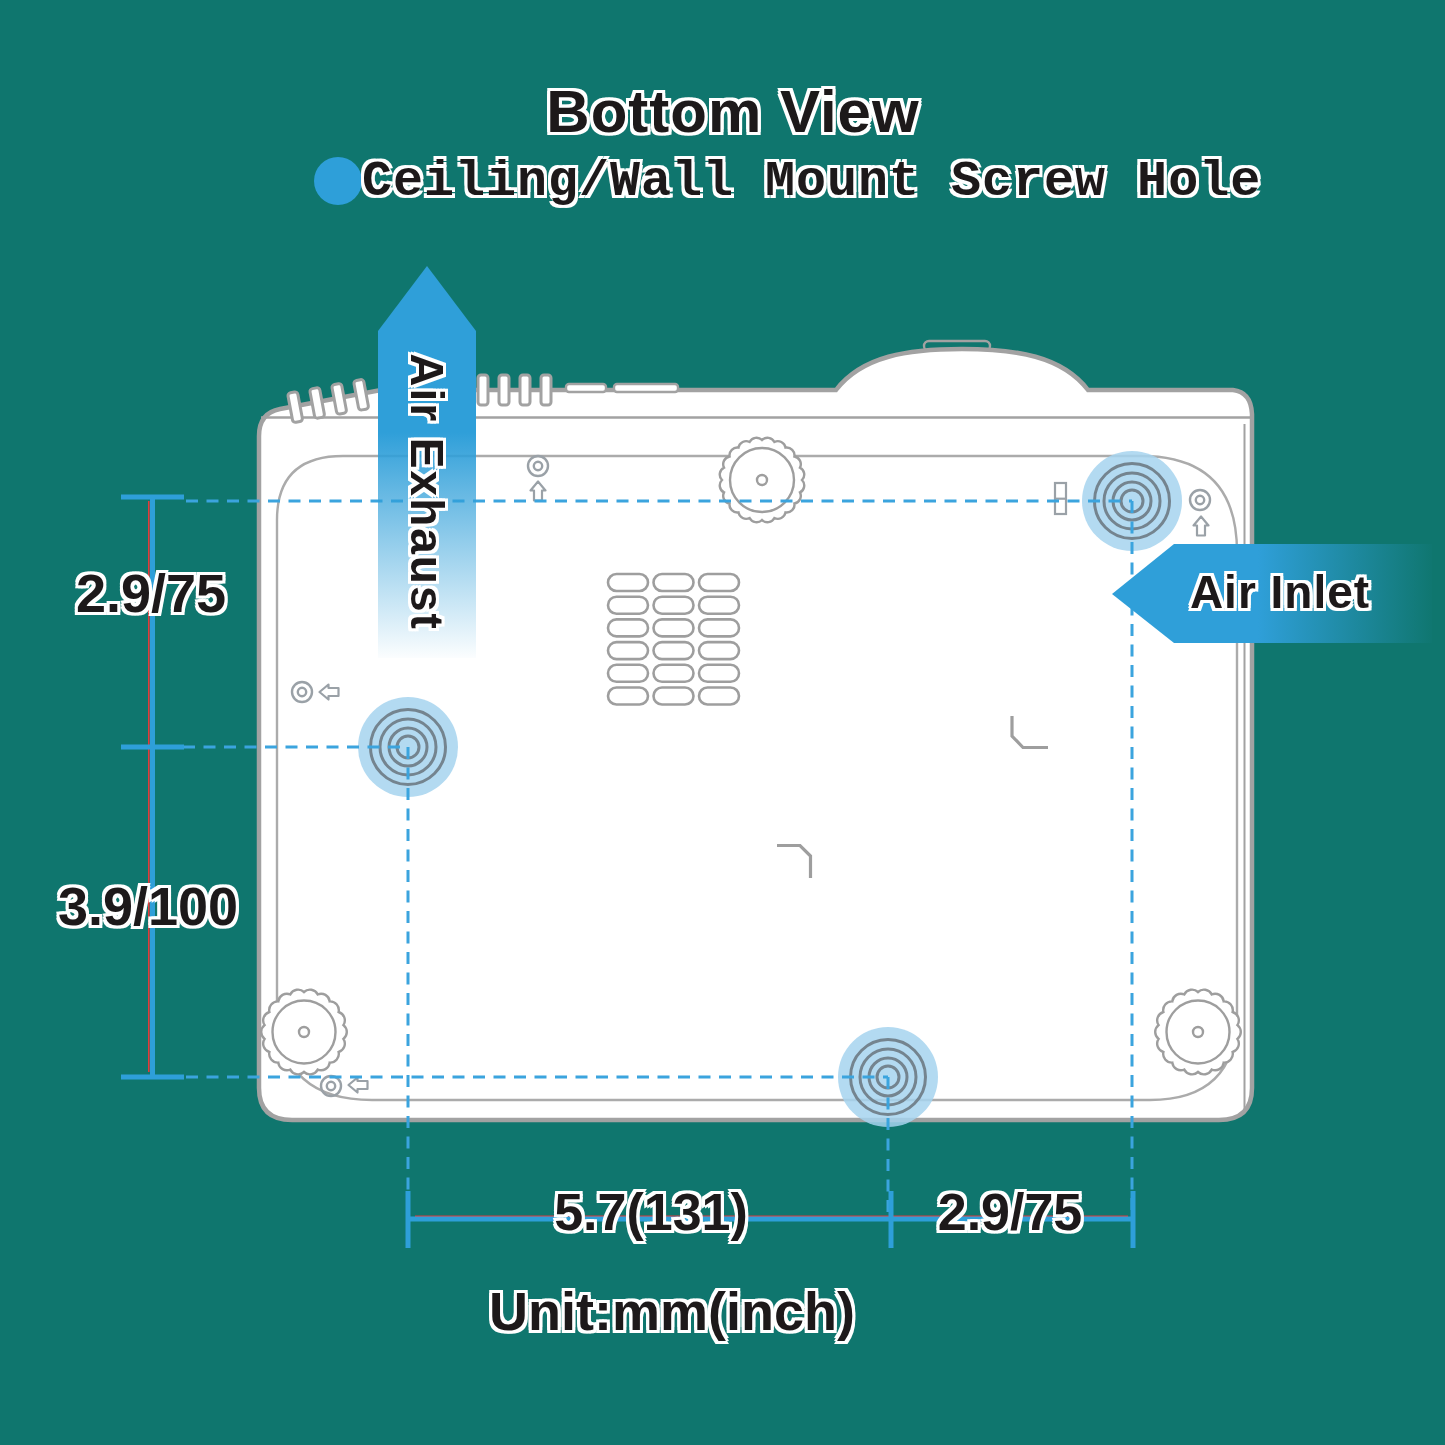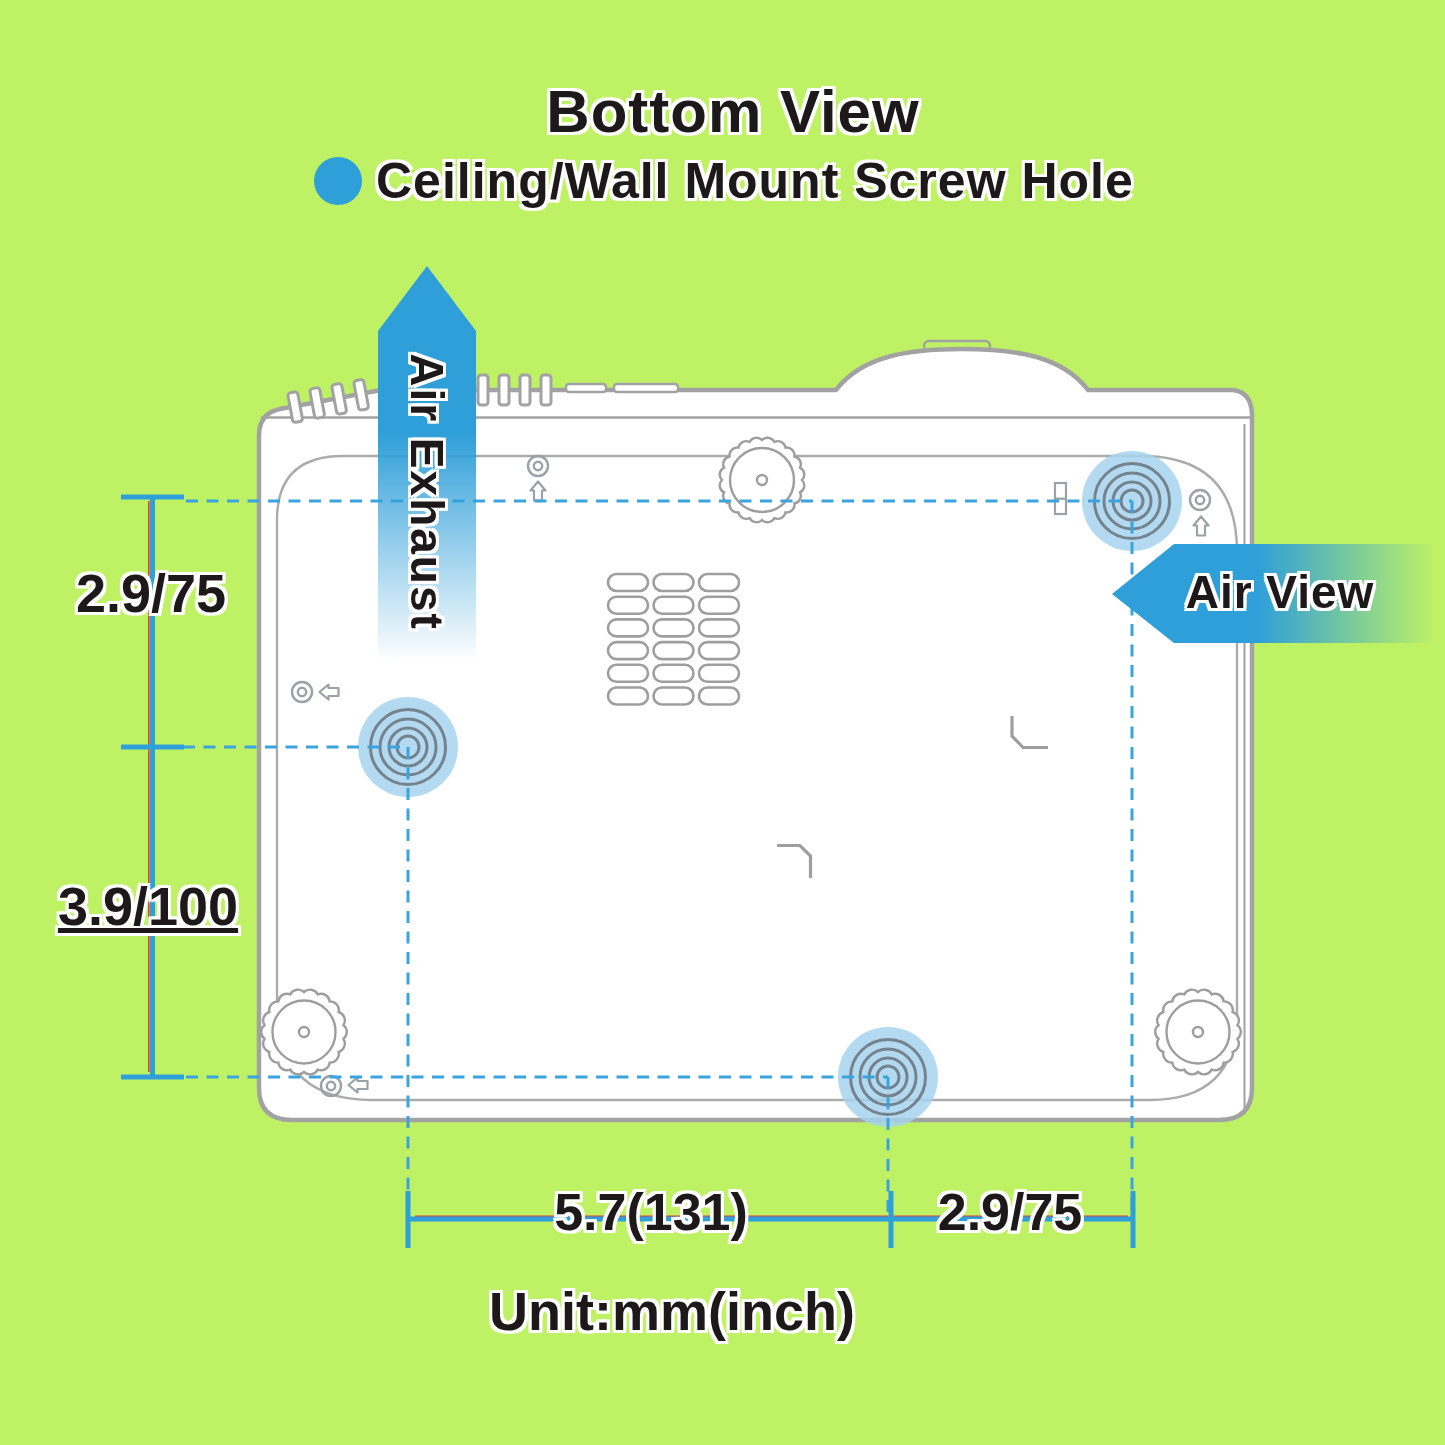--- a/index.html
+++ b/index.html
@@ -1,19 +1,19 @@
 <!DOCTYPE html>
 <html style="--accent: #2e9fd9; --accent_dash: #3ba4de; --hole_fill: #a6d3ef; --ring: #74848f; --outline: #a2a2a2; --outline2: #ababab; --gear: #9e9e9e; --detail: #9aa1a7; --ink: #1d191a; --red_line: #e23c3c;"><head>
 <meta charset="utf-8">
 <style>
   html,body{margin:0;padding:0;background:#fff;}
   .canvas{
     position:relative;
     width:1445px;height:1445px;
-    background:#bef264;
+    background:#0f766e;
     overflow:hidden;
     font-family:"Liberation Sans",sans-serif;
   }
   .canvas svg{position:absolute;left:0;top:0;}
 
   
   .st-body{fill:#fff;stroke:var(--outline,#a2a2a2);stroke-width:4.5;}
   .st-topline{fill:none;stroke:var(--outline,#a2a2a2);stroke-width:2.4;}
   .st-thin{fill:none;stroke:var(--outline,#a2a2a2);stroke-width:2;}
   .st-panel{fill:none;stroke:var(--outline2,#ababab);stroke-width:2.4;}
@@ -39,37 +39,37 @@
     font-weight:bold;
     white-space:nowrap;
     transform:translate(-50%,-50%);
     text-shadow:-3px -3px 0 #fff,3px -3px 0 #fff,-3px 3px 0 #fff,3px 3px 0 #fff,
                 -3px 0 0 #fff,3px 0 0 #fff,0 -3px 0 #fff,0 3px 0 #fff;
     z-index:5;
   }
   .title{left:733px;top:111px;font-size:60px;letter-spacing:1px;}
   .legend-row{
     position:absolute;left:314px;top:152px;height:58px;
-    display:flex;align-items:center;gap:14px;z-index:5;
+    display:flex;align-items:center;z-index:5;font-family:Liberation Mono, monospace;
   }
   .legend-dot{
     width:48px;height:48px;border-radius:50%;
     background:var(--accent,#2e9fd9);flex:0 0 auto;
   }
   .legend-text{
     color:var(--ink,#1d191a);font-weight:bold;font-size:50px;white-space:nowrap;
     letter-spacing:1px;
     text-shadow:-3px -3px 0 #fff,3px -3px 0 #fff,-3px 3px 0 #fff,3px 3px 0 #fff;
   }
   .exhaust-lbl{left:427px;top:492px;font-size:46px;letter-spacing:2px;
     transform:translate(-50%,-50%) rotate(90deg);}
   .inlet-lbl{left:1280px;top:592px;font-size:46px;letter-spacing:1px;}
   .dim-lbl{font-size:54px;}
   .dim-left-upper{left:151px;top:593px;}
-  .dim-left-lower{left:148px;top:906px;text-decoration:underline;}
+  .dim-left-lower{left:148px;top:906px;}
   .dim-bottom-left{left:651px;top:1212px;font-size:52px;}
   .dim-bottom-right{left:1010px;top:1212px;font-size:52px;}
   .unit-lbl{left:672px;top:1311px;font-size:54px;}
 </style>
 </head>
 <body>
 
 <div class="canvas">
 
   <svg width="1445" height="1445" viewBox="0 0 1445 1445">
@@ -235,20 +235,20 @@
   </svg>
 
   <div class="lbl title">Bottom View</div>
 
   <div class="legend-row">
     <span class="legend-dot"></span>
     <span class="legend-text">Ceiling/Wall Mount Screw Hole</span>
   </div>
 
   <div class="lbl exhaust-lbl">Air Exhaust</div>
-  <div class="lbl inlet-lbl">Air View</div>
+  <div class="lbl inlet-lbl">Air Inlet</div>
 
   <div class="lbl dim-lbl dim-left-upper">2.9/75</div>
   <div class="lbl dim-lbl dim-left-lower">3.9/100</div>
   <div class="lbl dim-lbl dim-bottom-left">5.7(131)</div>
   <div class="lbl dim-lbl dim-bottom-right">2.9/75</div>
   <div class="lbl unit-lbl">Unit:mm(inch)</div>
 </div>
 
 </body></html>

